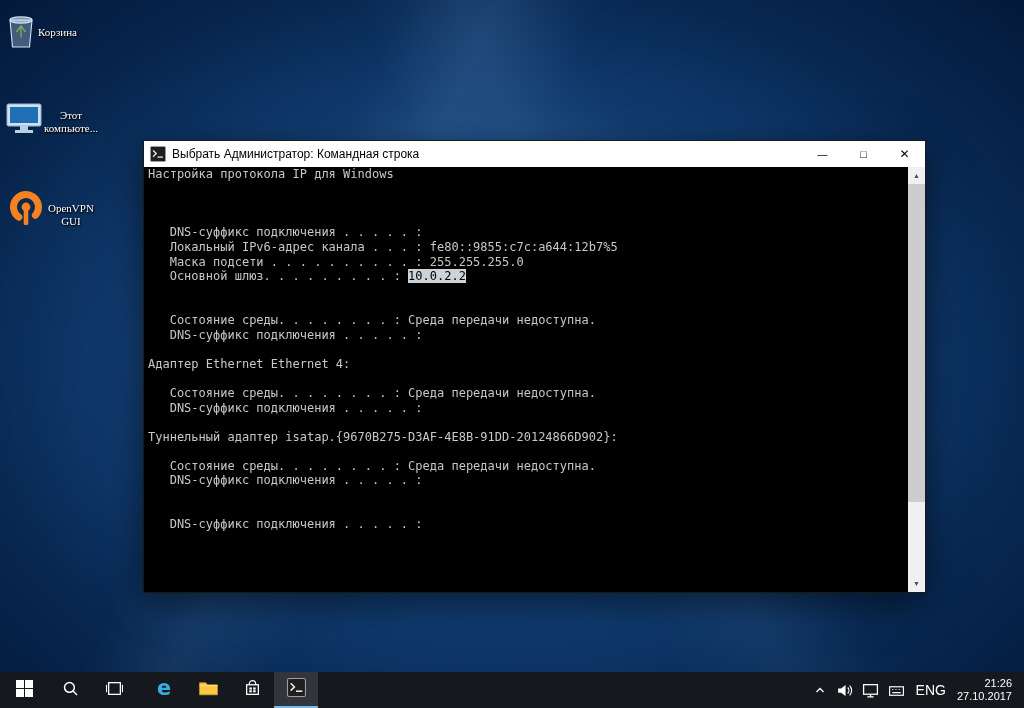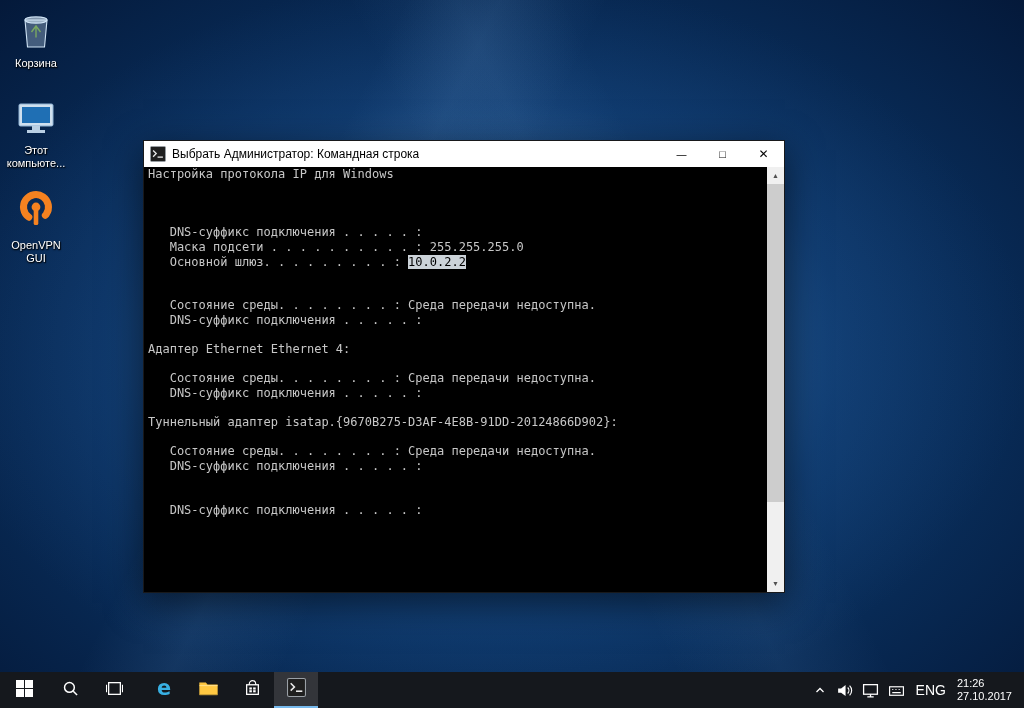--- a/index.html
+++ b/index.html
@@ -18,31 +18,31 @@
     position:absolute; left:0; top:0; width:1024px; height:672px;
     background:
       linear-gradient(116deg, rgba(130,185,240,0) 30%, rgba(130,185,240,0.10) 37%, rgba(130,185,240,0) 45%),
       linear-gradient(64deg, rgba(130,185,240,0) 50%, rgba(130,185,240,0.08) 58%, rgba(130,185,240,0) 66%),
       radial-gradient(ellipse 760px 520px at 47% 52%, rgba(90,150,215,0.50), rgba(35,85,150,0.22) 48%, rgba(10,40,80,0) 72%),
       radial-gradient(ellipse at 50% 55%, #14508e 0%, #0e3c70 38%, #082a55 68%, #04193a 100%);
   }
 
   
   .desk-icons{position:absolute; left:4px; top:0; width:66px;}
-  .desk-icon{position:absolute; left:0; width:64px; display:flex; flex-direction:column; align-items:center; cursor:pointer;}
+  .desk-icon{position:absolute; left:0; width:64px; display:flex; flex-direction:row; align-items:center; cursor:pointer;font-family:Liberation Serif, serif;}
   .desk-icon .glyph{display:block; margin-bottom:3px;}
   .desk-icon .dlabel{
     color:#ffffff; font-size:11px; line-height:13px; text-align:center; max-width:62px;
     text-shadow:0 1px 2px rgba(0,0,0,0.95), 1px 1px 1px rgba(0,0,0,0.85);
   }
   #icon-recycle{top:8px;} #icon-thispc{top:100px;} #icon-openvpn{top:190px;}
 
   
   .cmd-window{
-    position:absolute; left:143px; top:140px; width:642px; height:453px;
+    position:absolute; left:143px; top:140px; width:783px; height:453px;
     border:1px solid #18191b; box-shadow:0 10px 34px rgba(0,0,0,0.55);
     display:flex; flex-direction:column; background:var(--console-bg);
   }
   .titlebar{
     height:26px; background:var(--titlebar-bg); color:var(--titlebar-fg);
     display:flex; align-items:center; flex:0 0 26px;
   }
   .titlebar .cmd-ico{margin:0 6px 0 6px; display:flex;}
   .titlebar .title{font-size:12px; white-space:nowrap; overflow:hidden;}
   .controls{margin-left:auto; display:flex; height:100%;}
@@ -86,21 +86,21 @@
   .tb-btn.first{width:48px;}
   .tb-btn.pin-gap{margin-left:6px;}
   .tb-btn.active{
     background:rgba(255,255,255,0.13);
     border-bottom:2px solid var(--taskbar-active);
   }
   .tb-spacer{flex:1;}
   .tray{display:flex; align-items:center; gap:9px; padding-right:12px;}
   .tray-ico{display:flex; align-items:center; justify-content:center; cursor:pointer;}
   .tray .lang{color:#fff; font-size:14px; cursor:pointer; padding:0 2px;}
-  .clock{display:flex; flex-direction:column; align-items:flex-start; justify-content:center;
+  .clock{display:flex; flex-direction:column; align-items:flex-end; justify-content:center;
          color:#fff; font-size:11px; line-height:13px; cursor:pointer; text-align:center;}
 </style>
 </head>
 <body>
 
 <div class="desktop">
 
   <div class="desk-icons">
 
     <div class="desk-icon" id="icon-recycle">
@@ -155,20 +155,21 @@
       </div>
     </div>
 
     <div class="console">
       <div id="console-body" class="console-body">
           <div class="console-line"><span>Настройка протокола IP для Windows</span></div>
           <div class="console-line">&nbsp;</div>
           <div class="console-line">&nbsp;</div>
           <div class="console-line">&nbsp;</div>
           <div class="console-line"><span>   DNS-суффикс подключения . . . . . :</span></div>
+          <div class="console-line"><span>   Локальный IPv6-адрес канала . . . : fe80::9855:c7c:a644:12b7%5</span></div>
           <div class="console-line"><span>   Маска подсети . . . . . . . . . . : 255.255.255.0</span></div>
           <div class="console-line"><span>   Основной шлюз. . . . . . . . . : </span><span class="selected">10.0.2.2</span></div>
           <div class="console-line">&nbsp;</div>
           <div class="console-line">&nbsp;</div>
           <div class="console-line"><span>   Состояние среды. . . . . . . . : Среда передачи недоступна.</span></div>
           <div class="console-line"><span>   DNS-суффикс подключения . . . . . :</span></div>
           <div class="console-line">&nbsp;</div>
           <div class="console-line"><span>Адаптер Ethernet Ethernet 4:</span></div>
           <div class="console-line">&nbsp;</div>
           <div class="console-line"><span>   Состояние среды. . . . . . . . : Среда передачи недоступна.</span></div>

